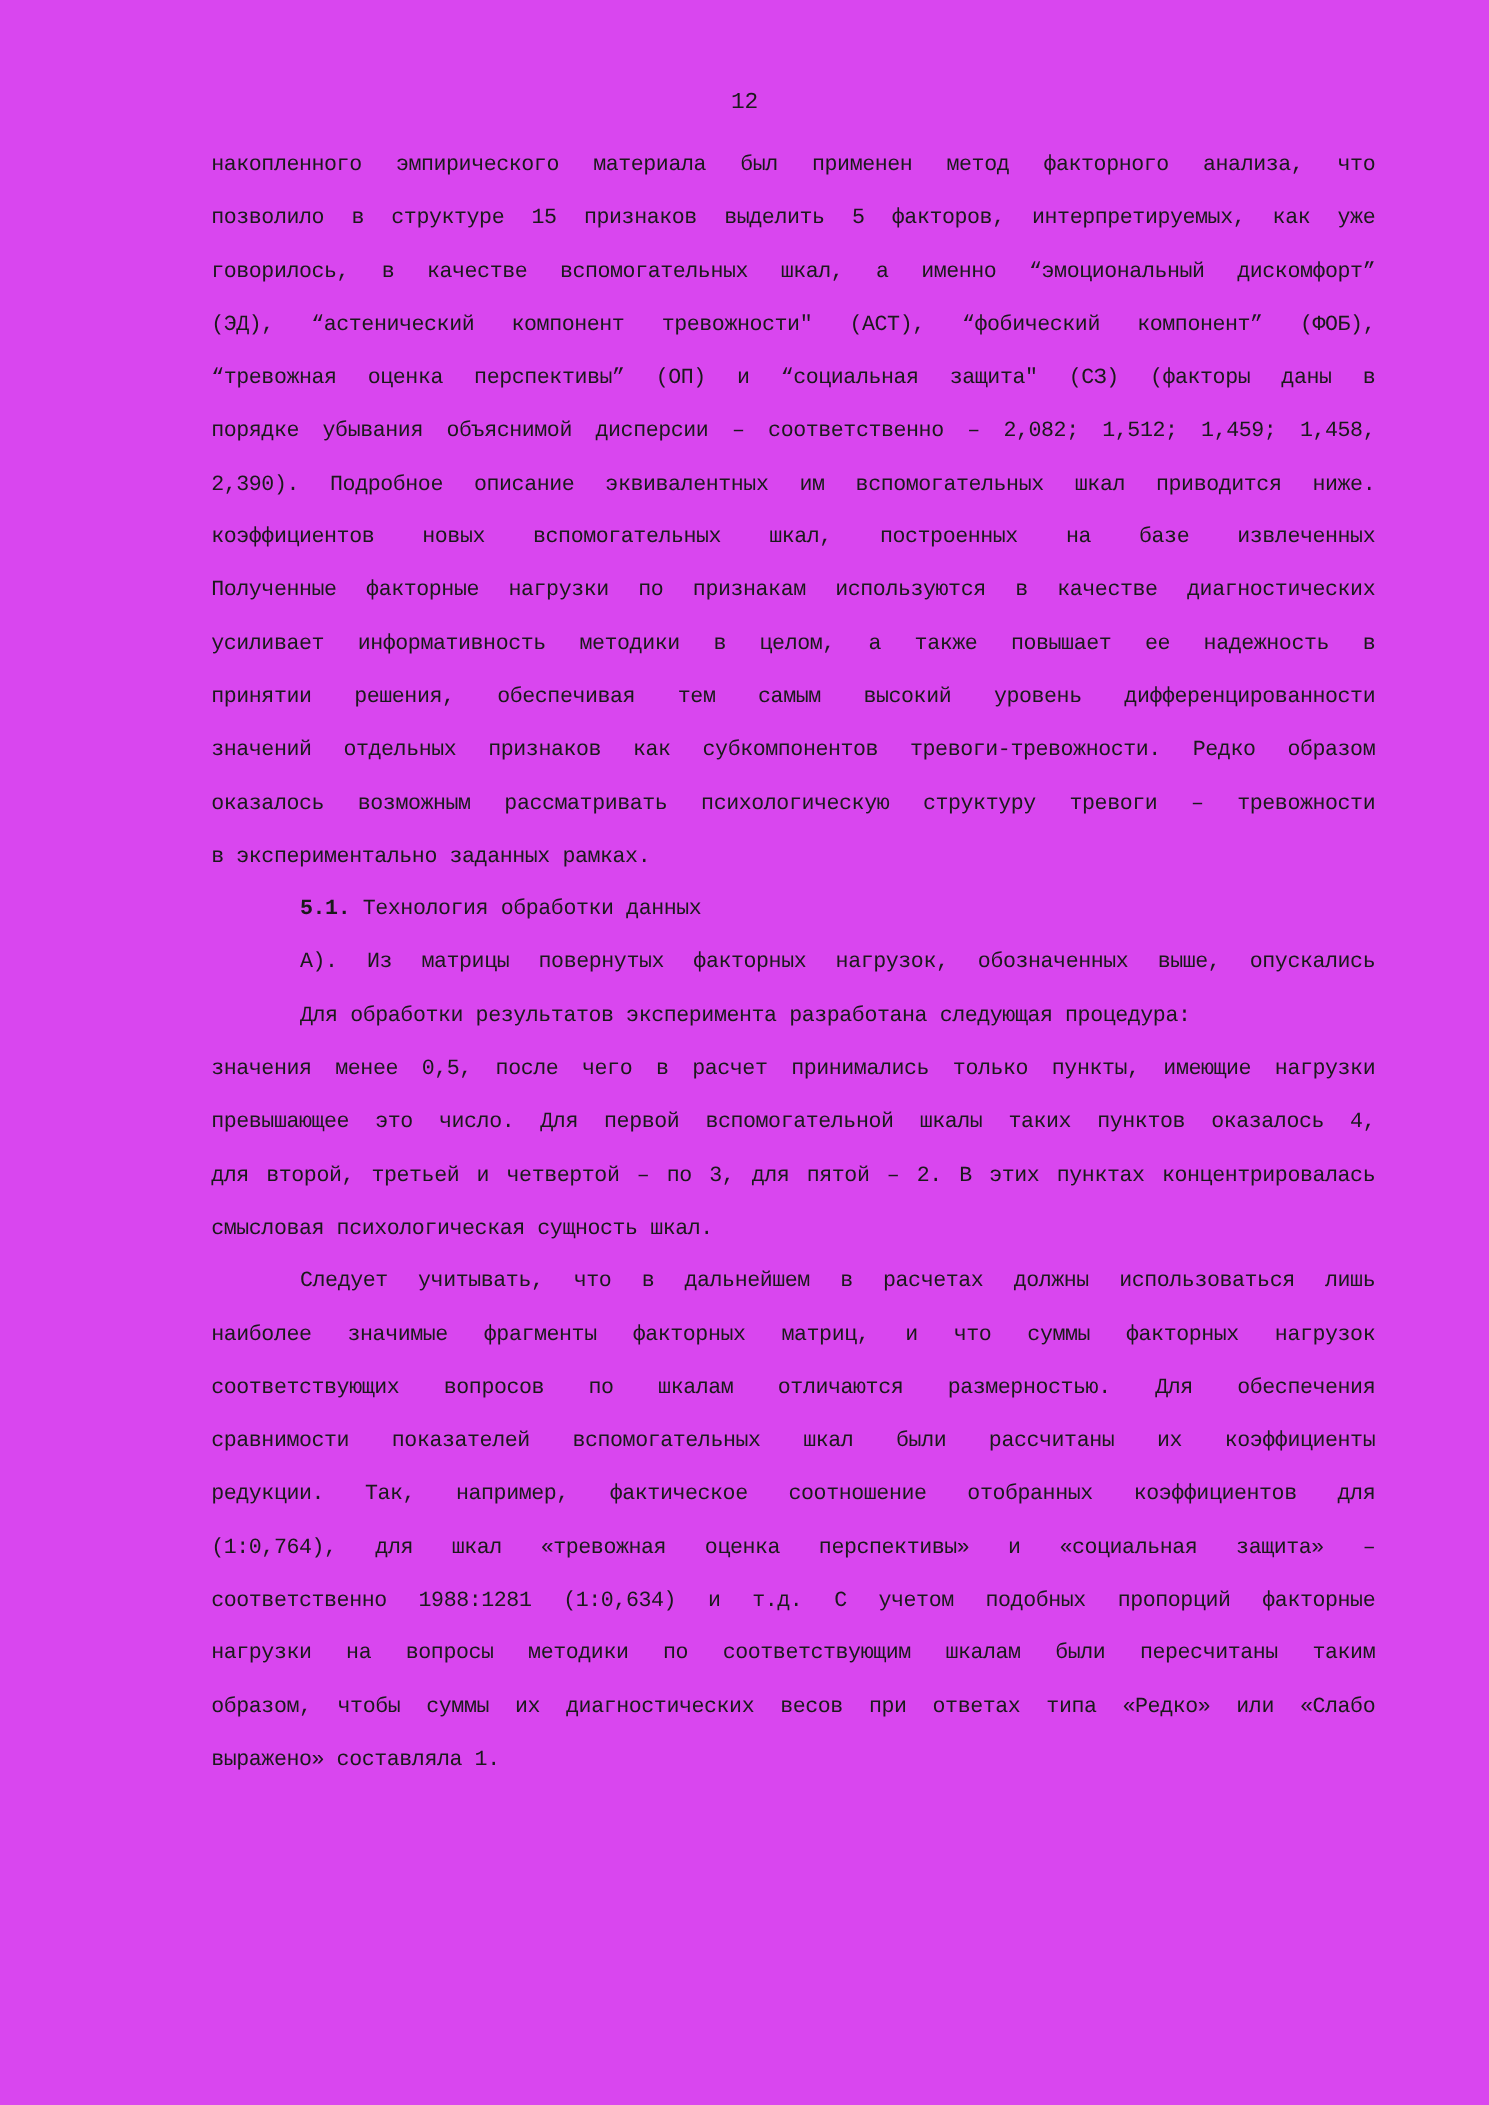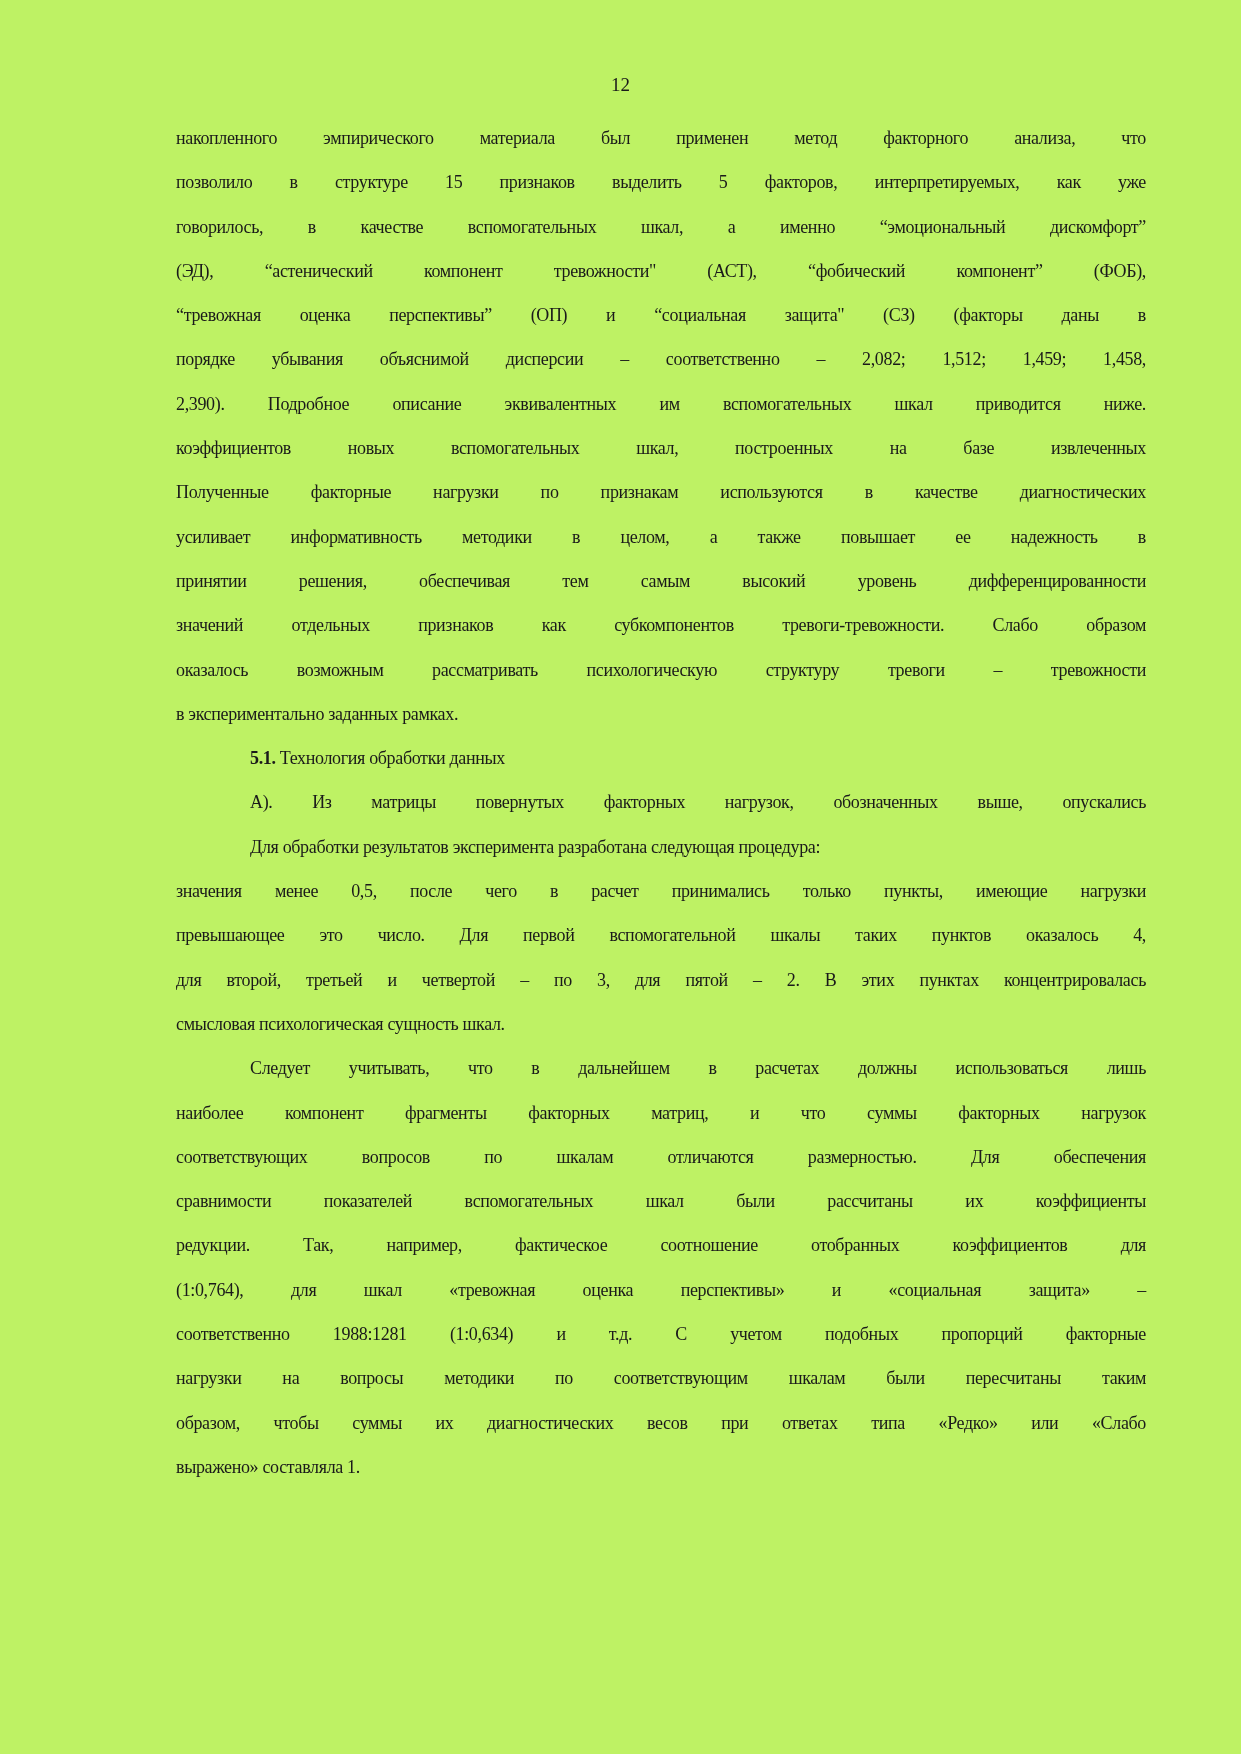--- a/index.html
+++ b/index.html
@@ -1,20 +1,20 @@
 <!DOCTYPE html>
 <html><head>
 <meta charset="utf-8">
 <style>
   html, body { margin: 0; padding: 0; background: #ffffff; }
   body { width: 1241px; height: 1754px; position: relative; overflow: hidden; }
   .page {
     position: absolute; left: 0; top: 0; width: 1241px; height: 1754px;
-    background: #bef264; color: #1a1a1a;
-    font-family: Liberation Serif, serif;
+    background: #d946ef; color: #1a1a1a;
+    font-family: Liberation Mono, monospace;
   }
   .page-number {
     position: absolute; top: 74px; left: 0; width: 1241px; text-align: center;
     font-size: 19px; line-height: 22px;
   }
   .body-text {
     position: absolute; left: 176px; top: 116px; width: 970px;
     font-size: 18px; line-height: 44.3px;
     letter-spacing: -0.35px;
   }
@@ -38,36 +38,36 @@
         <div class="line">позволило в структуре 15 признаков выделить 5 факторов, интерпретируемых, как уже</div>
         <div class="line">говорилось, в качестве вспомогательных шкал, а именно “эмоциональный дискомфорт”</div>
         <div class="line">(ЭД), “астенический компонент тревожности" (АСТ), “фобический компонент” (ФОБ),</div>
         <div class="line">“тревожная оценка перспективы” (ОП) и “социальная защита" (СЗ) (факторы даны в</div>
         <div class="line">порядке убывания объяснимой дисперсии – соответственно – 2,082; 1,512; 1,459; 1,458,</div>
         <div class="line">2,390). Подробное описание эквивалентных им вспомогательных шкал приводится ниже.</div>
         <div class="line">коэффициентов новых вспомогательных шкал, построенных на базе извлеченных</div>
         <div class="line">Полученные факторные нагрузки по признакам используются в качестве диагностических</div>
         <div class="line">усиливает информативность методики в целом, а также повышает ее надежность в</div>
         <div class="line">принятии решения, обеспечивая тем самым высокий уровень дифференцированности</div>
-        <div class="line">значений отдельных признаков как субкомпонентов тревоги-тревожности. Слабо образом</div>
+        <div class="line">значений отдельных признаков как субкомпонентов тревоги-тревожности. Редко образом</div>
         <div class="line">оказалось возможным рассматривать психологическую структуру тревоги – тревожности</div>
         <div class="line last">в экспериментально заданных рамках.</div>
       </div>
     <div class="line last indent">
       <span class="bold">5.1.</span><span> Технология обработки данных</span>
     </div>
     <div id="block2">
         <div class="line indent">А). Из матрицы повернутых факторных нагрузок, обозначенных выше, опускались</div>
         <div class="line indent last">Для обработки результатов эксперимента разработана следующая процедура:</div>
         <div class="line">значения менее 0,5, после чего в расчет принимались только пункты, имеющие нагрузки</div>
         <div class="line">превышающее это число. Для первой вспомогательной шкалы таких пунктов оказалось 4,</div>
         <div class="line">для второй, третьей и четвертой – по 3, для пятой – 2. В этих пунктах концентрировалась</div>
         <div class="line last">смысловая психологическая сущность шкал.</div>
         <div class="line indent">Следует учитывать, что в дальнейшем в расчетах должны использоваться лишь</div>
-        <div class="line">наиболее компонент фрагменты факторных матриц, и что суммы факторных нагрузок</div>
+        <div class="line">наиболее значимые фрагменты факторных матриц, и что суммы факторных нагрузок</div>
         <div class="line">соответствующих вопросов по шкалам отличаются размерностью. Для обеспечения</div>
         <div class="line">сравнимости показателей вспомогательных шкал были рассчитаны их коэффициенты</div>
         <div class="line">редукции. Так, например, фактическое соотношение отобранных коэффициентов для</div>
         <div class="line">(1:0,764), для шкал «тревожная оценка перспективы» и «социальная защита» –</div>
         <div class="line">соответственно 1988:1281 (1:0,634) и т.д. С учетом подобных пропорций факторные</div>
         <div class="line">нагрузки на вопросы методики по соответствующим шкалам были пересчитаны таким</div>
         <div class="line">образом, чтобы суммы их диагностических весов при ответах типа «Редко» или «Слабо</div>
         <div class="line last">выражено» составляла 1.</div>
       </div>
   </div>

